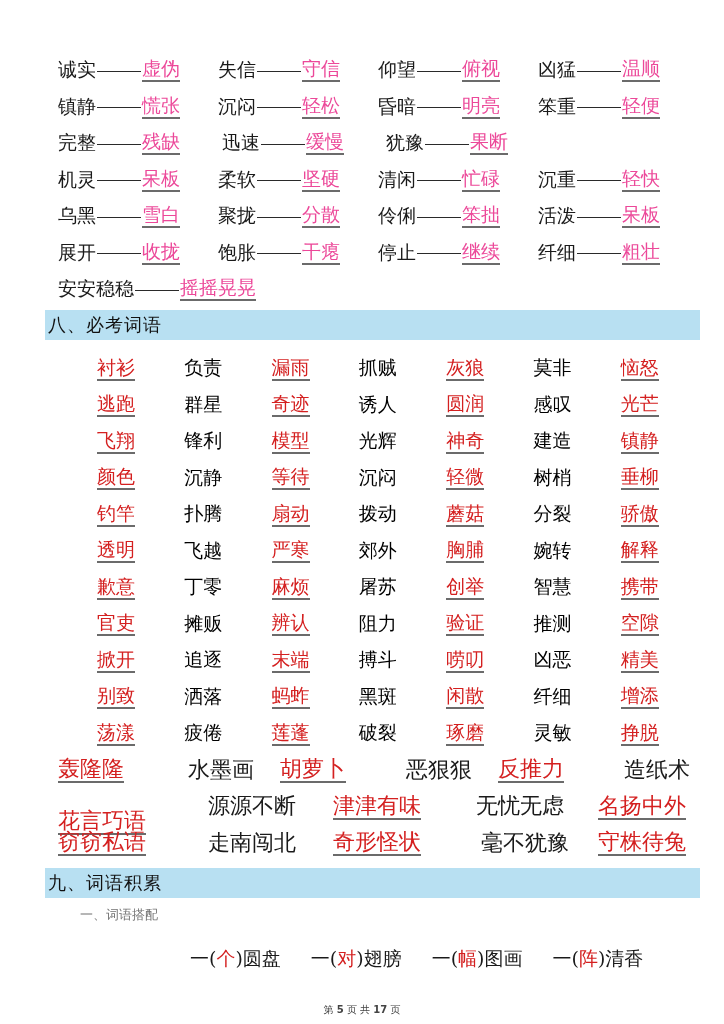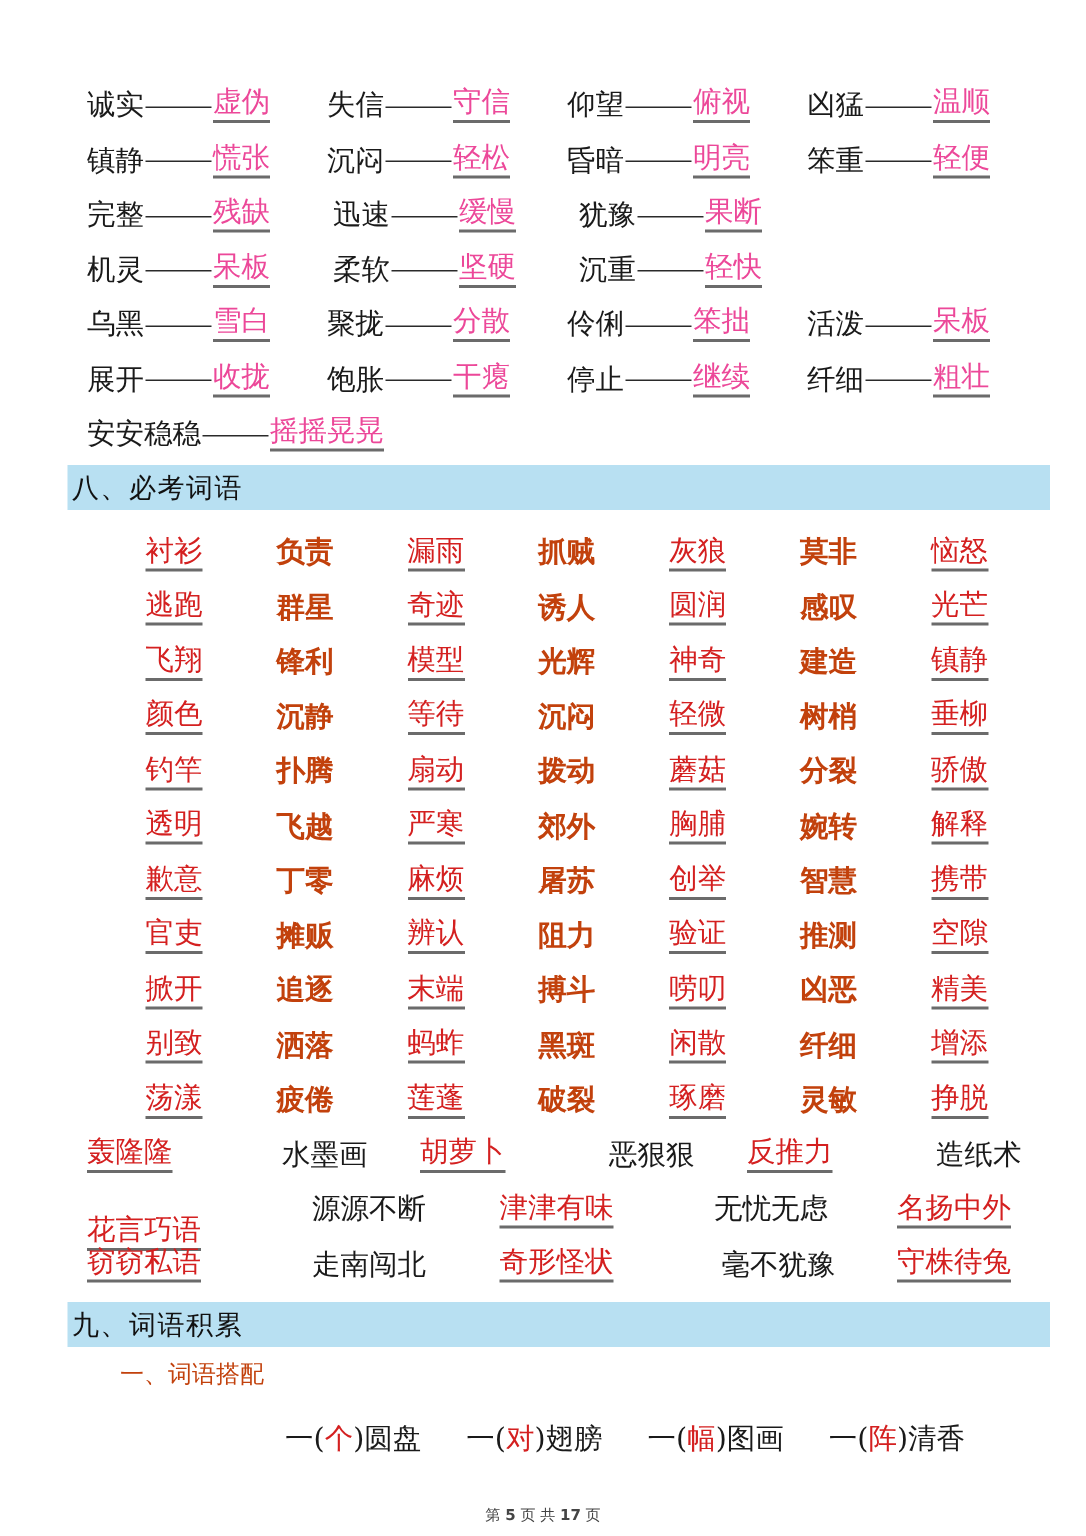--- a/index.html
+++ b/index.html
@@ -14,28 +14,28 @@
     .ant-cell .a { color: #ec4899; border-bottom: 2px solid #6b6b6b; padding-bottom: 0; line-height: 1.15; }
     .ant-row.single .ant-cell { width: auto; }
 
     .section-bar { position: absolute; left: 45px; width: 655px; height: 30px; background: #b8e0f2; display: flex; align-items: center; padding-left: 3px; }
     .section-bar span { font-size: 18px; color: #111; letter-spacing: 1px; }
 
     .words { position: absolute; left: 58px; top: 350px; width: 650px; }
     .w-row { display: flex; height: 36.5px; align-items: center; margin-left: 39px; }
     .w-cell { width: 98.5px; font-size: 19px; white-space: nowrap; }
     .w-cell.red span { color: #d42020; border-bottom: 2px solid #6b6b6b; line-height: 1.15; display: inline-block; }
-    .w-cell.black span { color: #c2410c; font-weight: bold; }
+    .w-cell.black span { color: #000000; }
 
     .phr-row { display: flex; height: 36.5px; align-items: center; }
-    .phr-cell { font-size: 19px; white-space: nowrap; }
+    .phr-cell { font-size: 22px; white-space: nowrap; }
     .phr-cell.red span { color: #d42020; border-bottom: 2px solid #6b6b6b; line-height: 1.15; display: inline-block; }
     .phr-cell.black span { color: #1a1a1a; margin-left: 18px; }
 
-    .subhead { position: absolute; left: 80px; top: 906px; font-size: 16px; color: #c2410c; font-family: Liberation Sans, sans-serif; }
+    .subhead { position: absolute; left: 80px; top: 906px; font-size: 13px; color: #737373; font-family: Liberation Sans, sans-serif; }
 
     .measure { position: absolute; left: 190px; top: 946px; display: flex; font-size: 19px; text-align: right; }
     .m-item { white-space: nowrap; margin-right: 30px; }
     .m-item .mw { color: #d42020; }
 
     .footer { position: absolute; left: 0; width: 724px; top: 1003px; text-align: center; font-size: 10px; color: #444; font-family: "DejaVu Sans", "Liberation Sans", sans-serif; }
     .footer b { font-weight: bold; }
   </style>
 </head>
 <body>
@@ -105,20 +105,25 @@
     <div class="ant-row">
       <div class="ant-cell">
         <span class="w">机灵</span>
         <span class="dash"></span>
         <span class="a">呆板</span>
       </div>
       <div class="ant-cell">
         <span class="w">柔软</span>
         <span class="dash"></span>
         <span class="a">坚硬</span>
+      </div>
+      <div class="ant-cell">
+        <span class="w">清闲</span>
+        <span class="dash"></span>
+        <span class="a">忙碌</span>
       </div>
       <div class="ant-cell">
         <span class="w">沉重</span>
         <span class="dash"></span>
         <span class="a">轻快</span>
       </div>
     </div>
     <div class="ant-row">
       <div class="ant-cell">
         <span class="w">乌黑</span>

